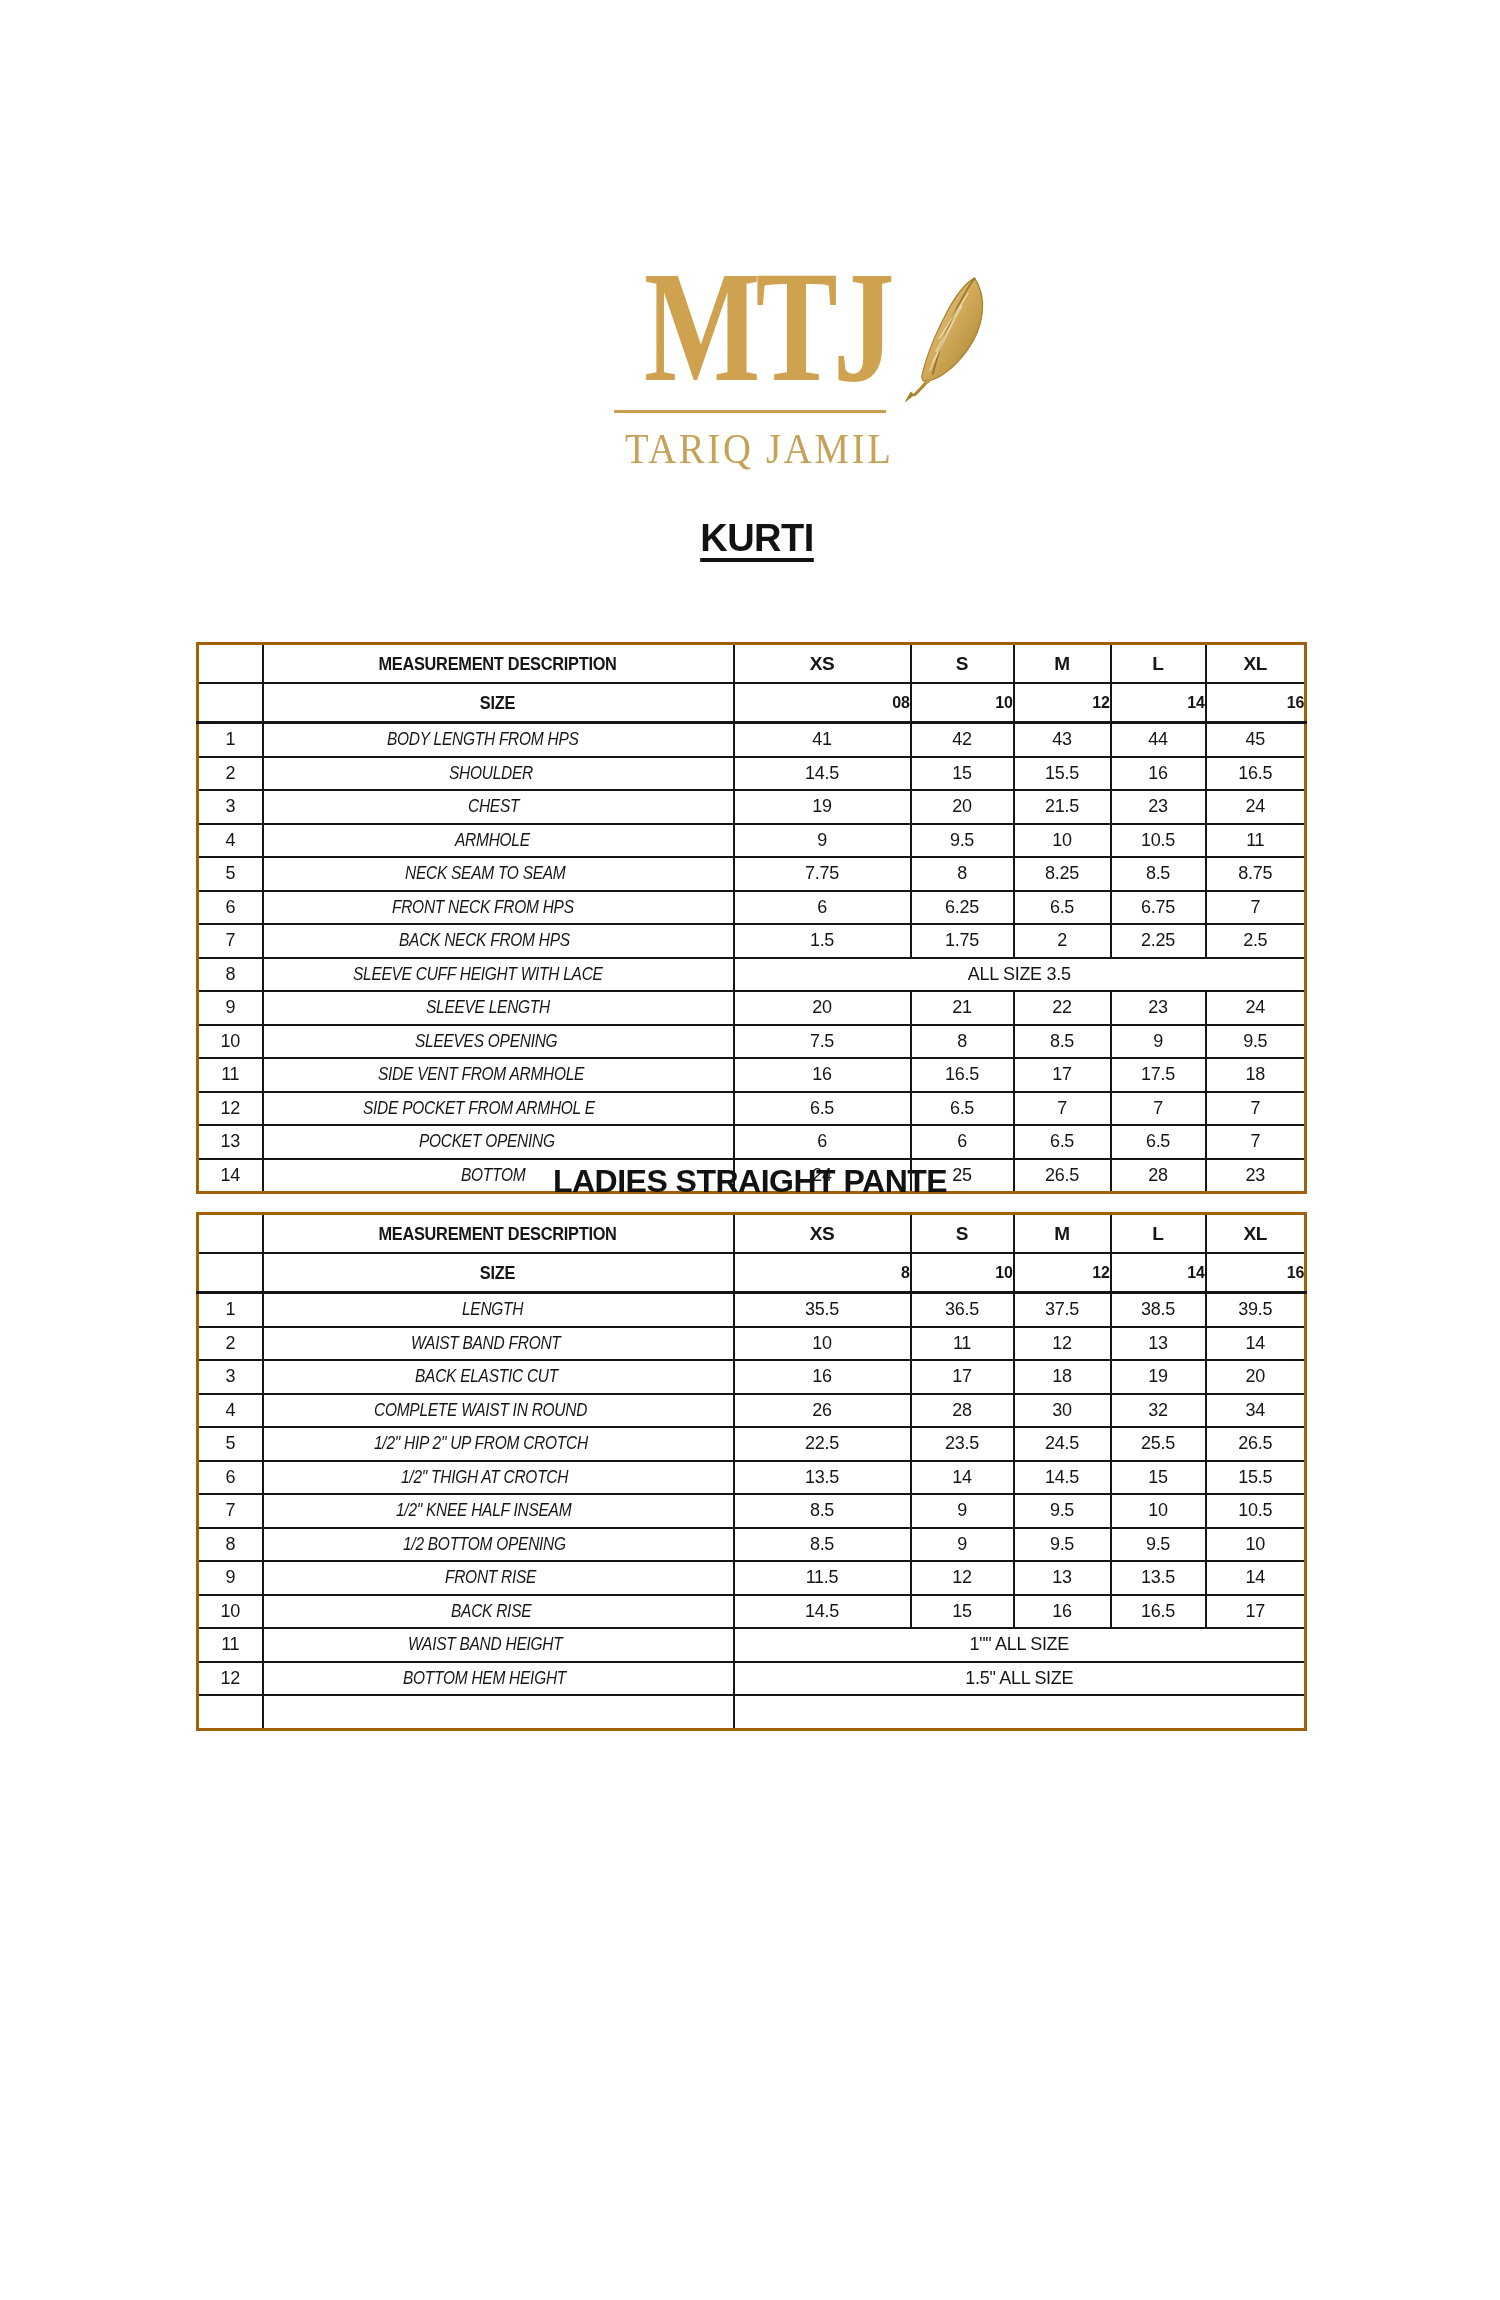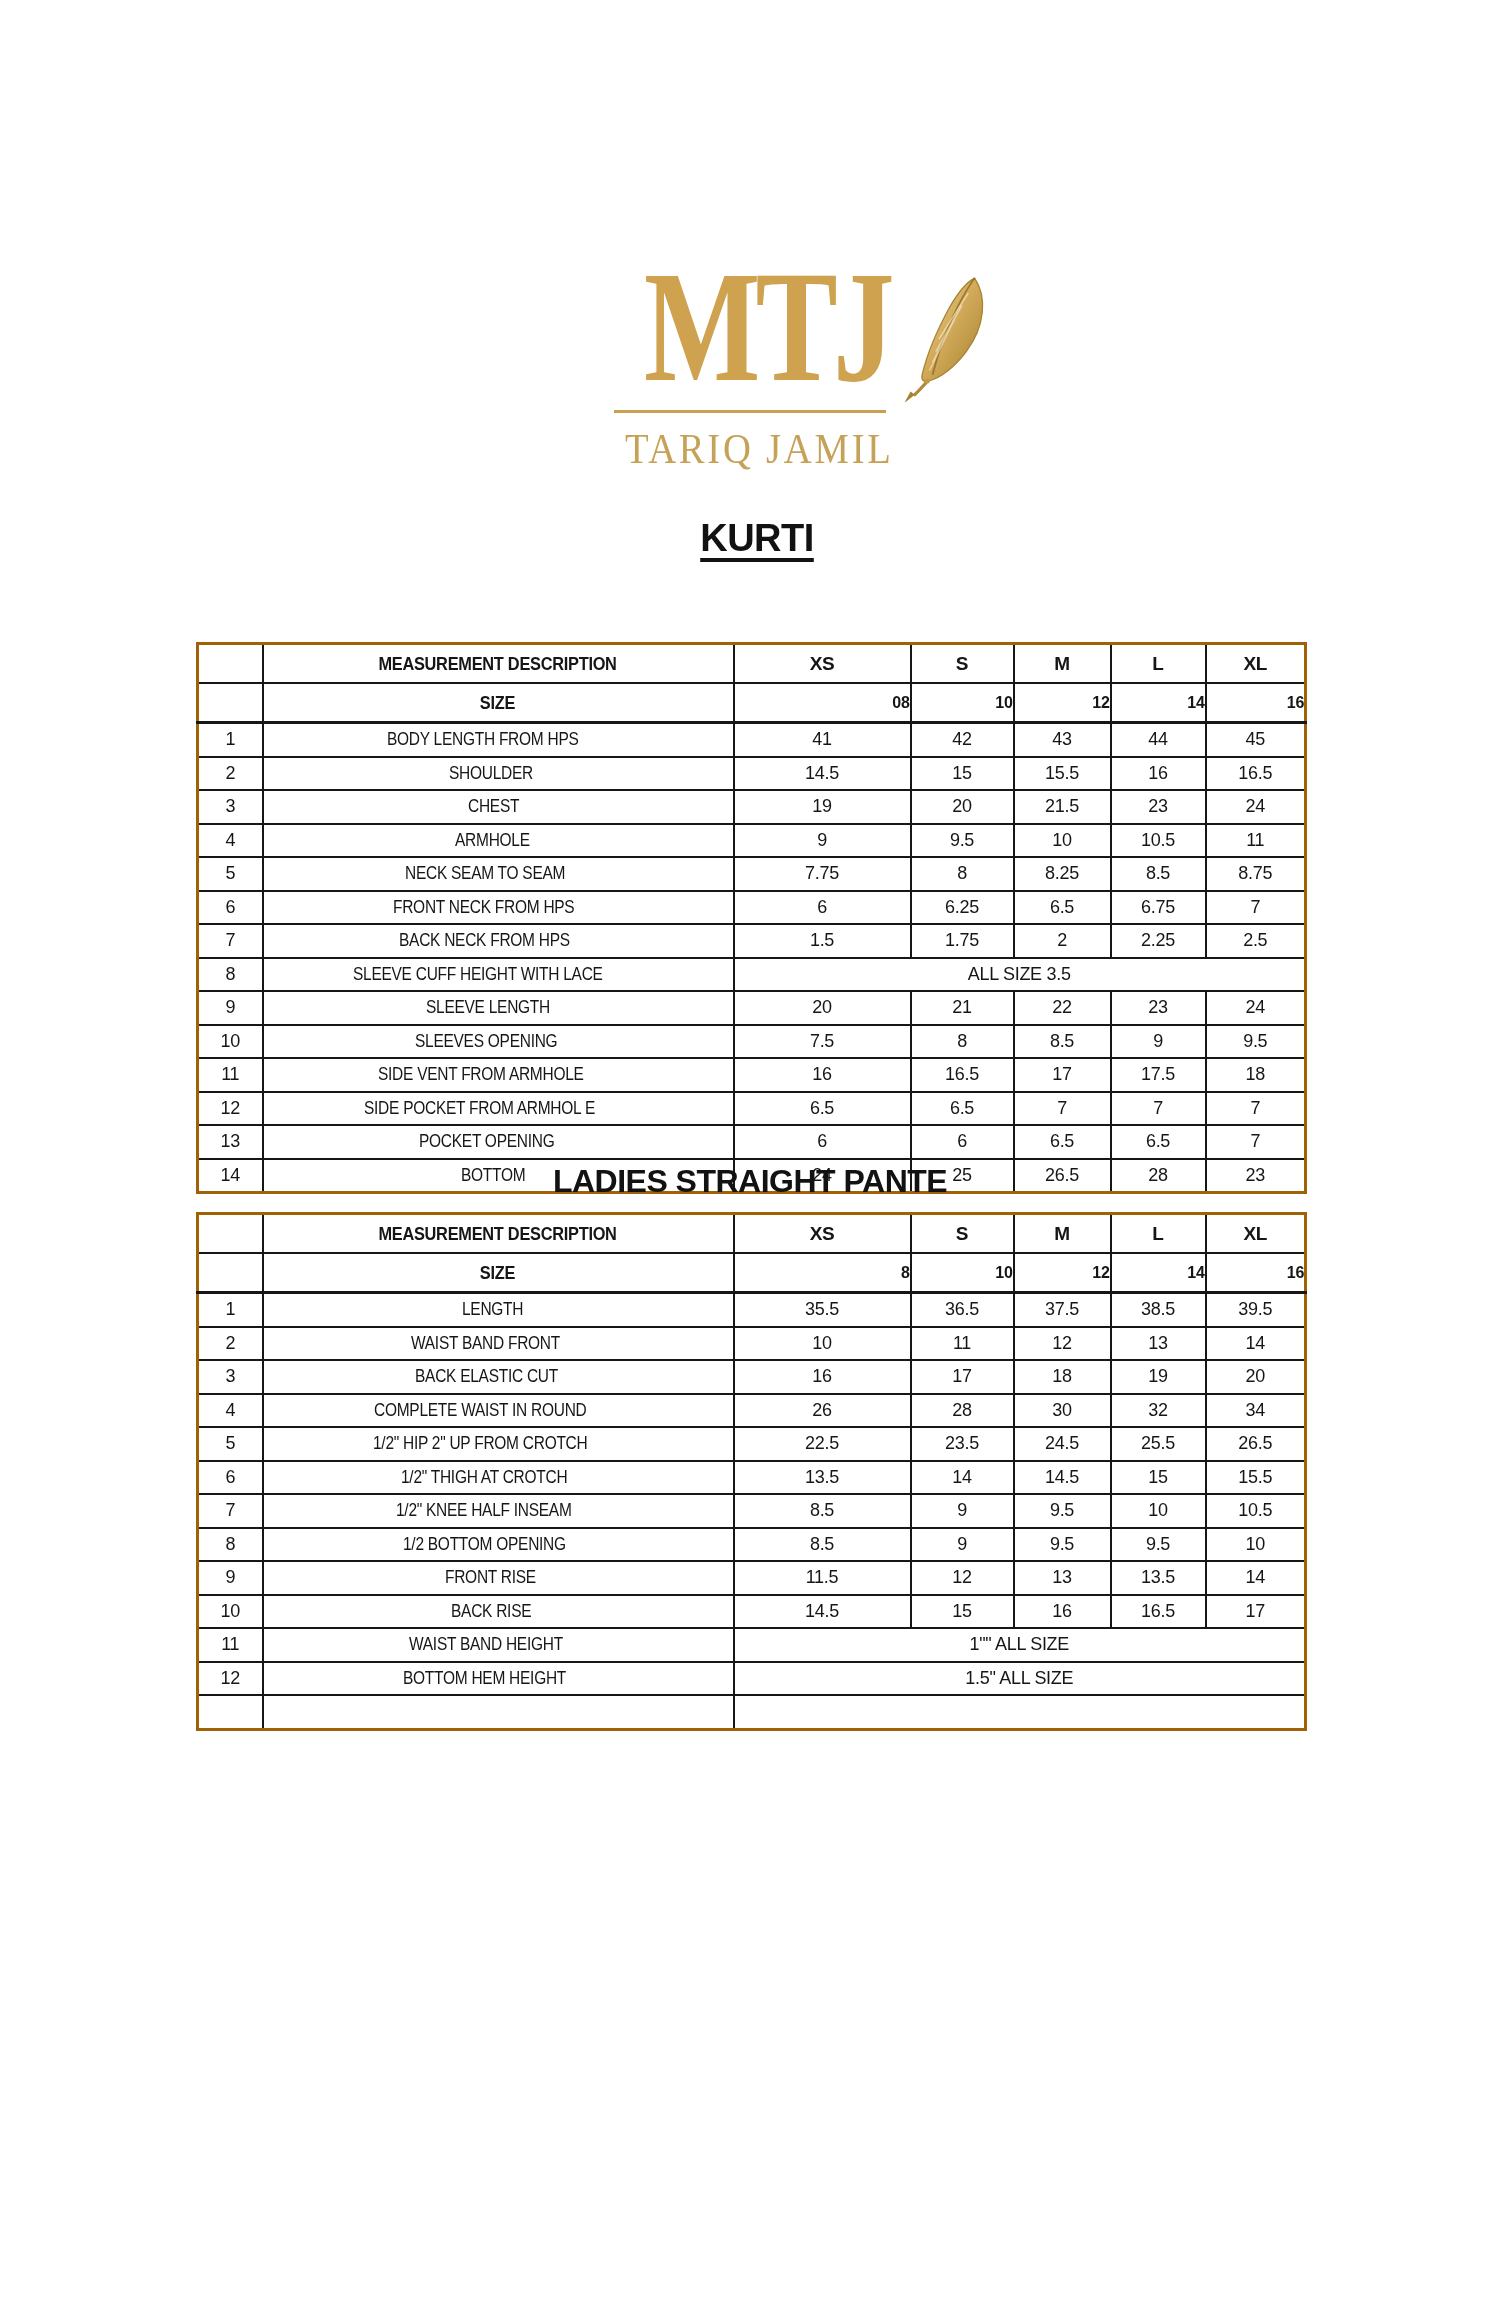--- a/index.html
+++ b/index.html
@@ -42,21 +42,21 @@
   }
   .tbl1 { top:642px; }
   .tbl2 { top:1212px; }
   table.sizes th, table.sizes td { border:2px solid #161616; padding:0; vertical-align:middle; overflow:hidden; }
   tr.hdr th { height:37px; font-size:19px; font-weight:bold; text-align:center; }
   tr.size-row th, tr.size-row td { border-bottom:3px solid #161616;margin-left:30px; }
   tr.size-row td { font-weight:bold;text-align:right; }
   tr.hdr th, tr.size-row td { letter-spacing:-0.3px; }
   tr.data td { height:31.5px; font-size:18px; text-align:center; letter-spacing:-0.3px; }
   td.no-cell { text-align:center; }
-  td.desc-cell { text-align:left; padding-left:5px; }
+  td.desc-cell { text-align:left; padding-left:5px;font-style:italic; }
   .cnd  { display:inline-block; transform:scaleX(0.86); transform-origin:0 50%; white-space:nowrap; }
   .cndc { display:inline-block; transform:scaleX(0.86); transform-origin:center; white-space:nowrap; }
 </style>
 </head>
 <body>
 
 <div class="page">
 
   <header class="logo">
     <span class="mtj">MTJ</span>

